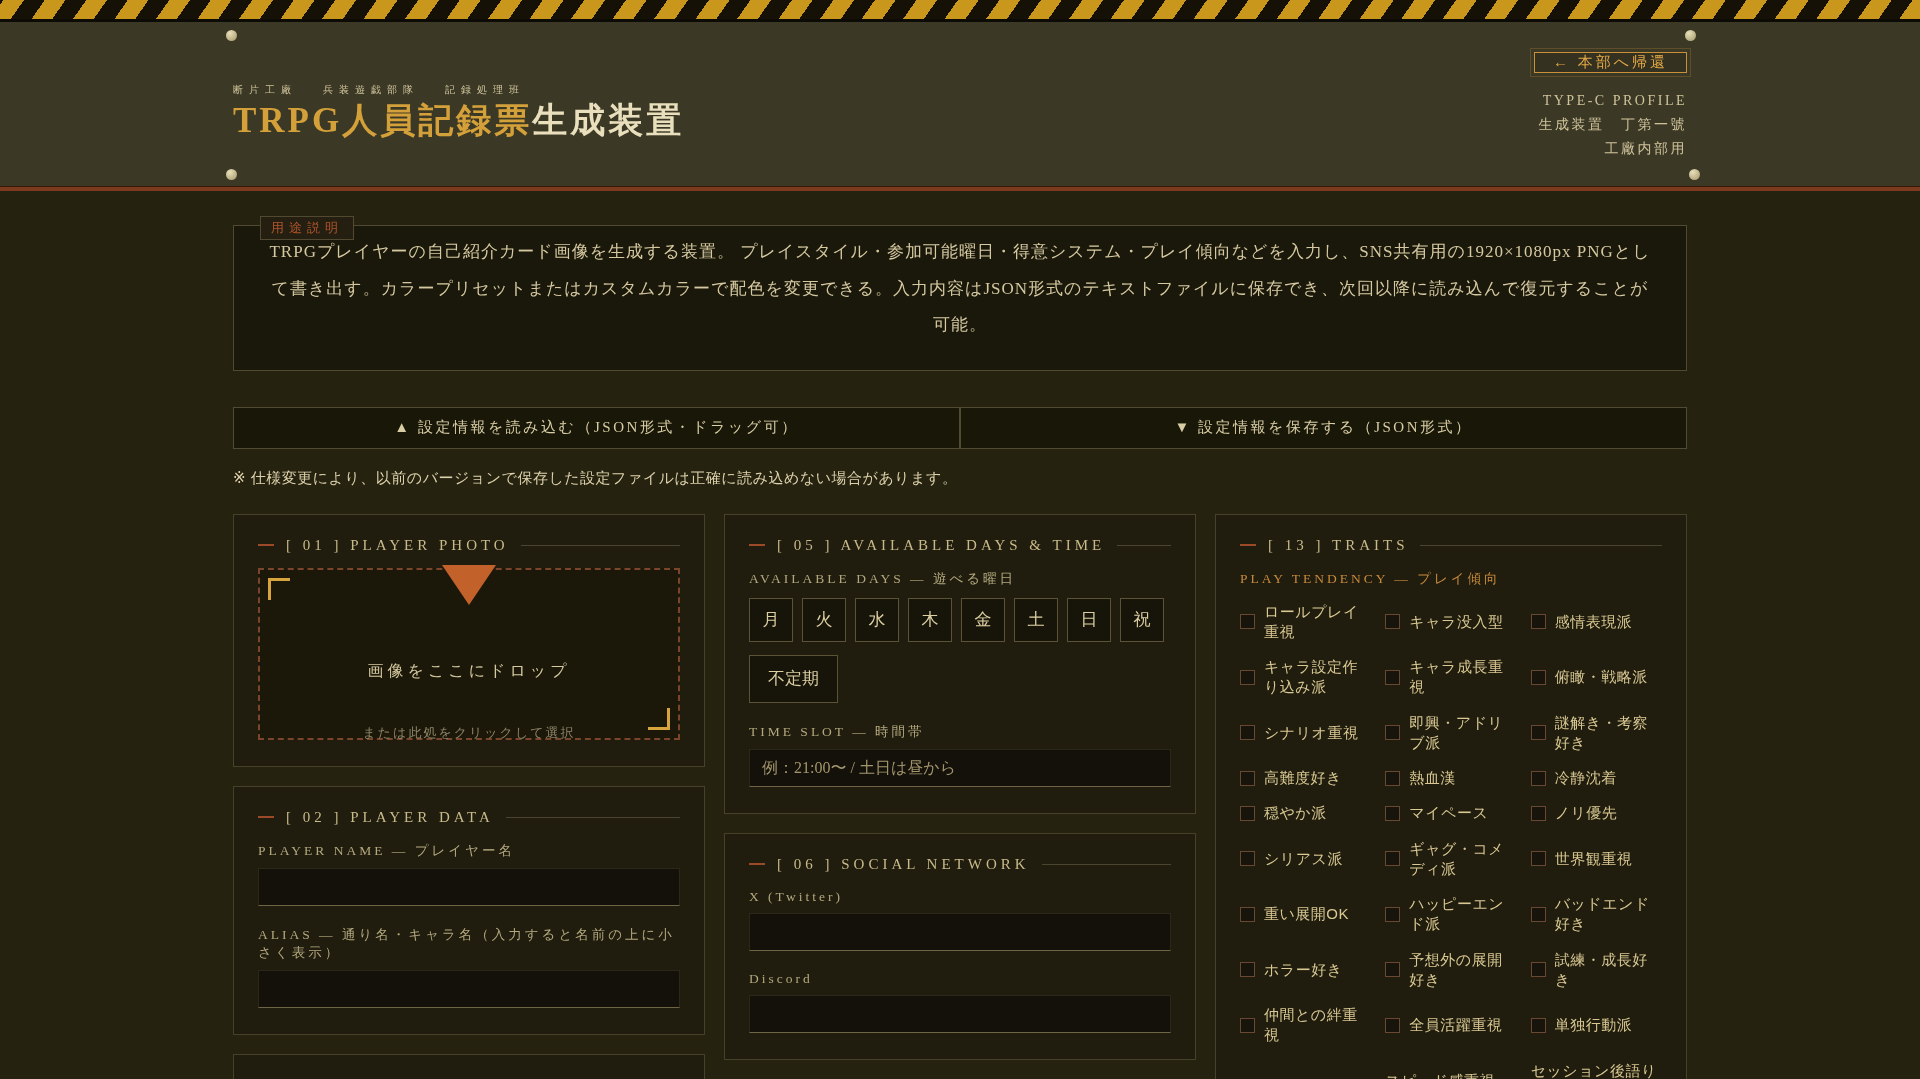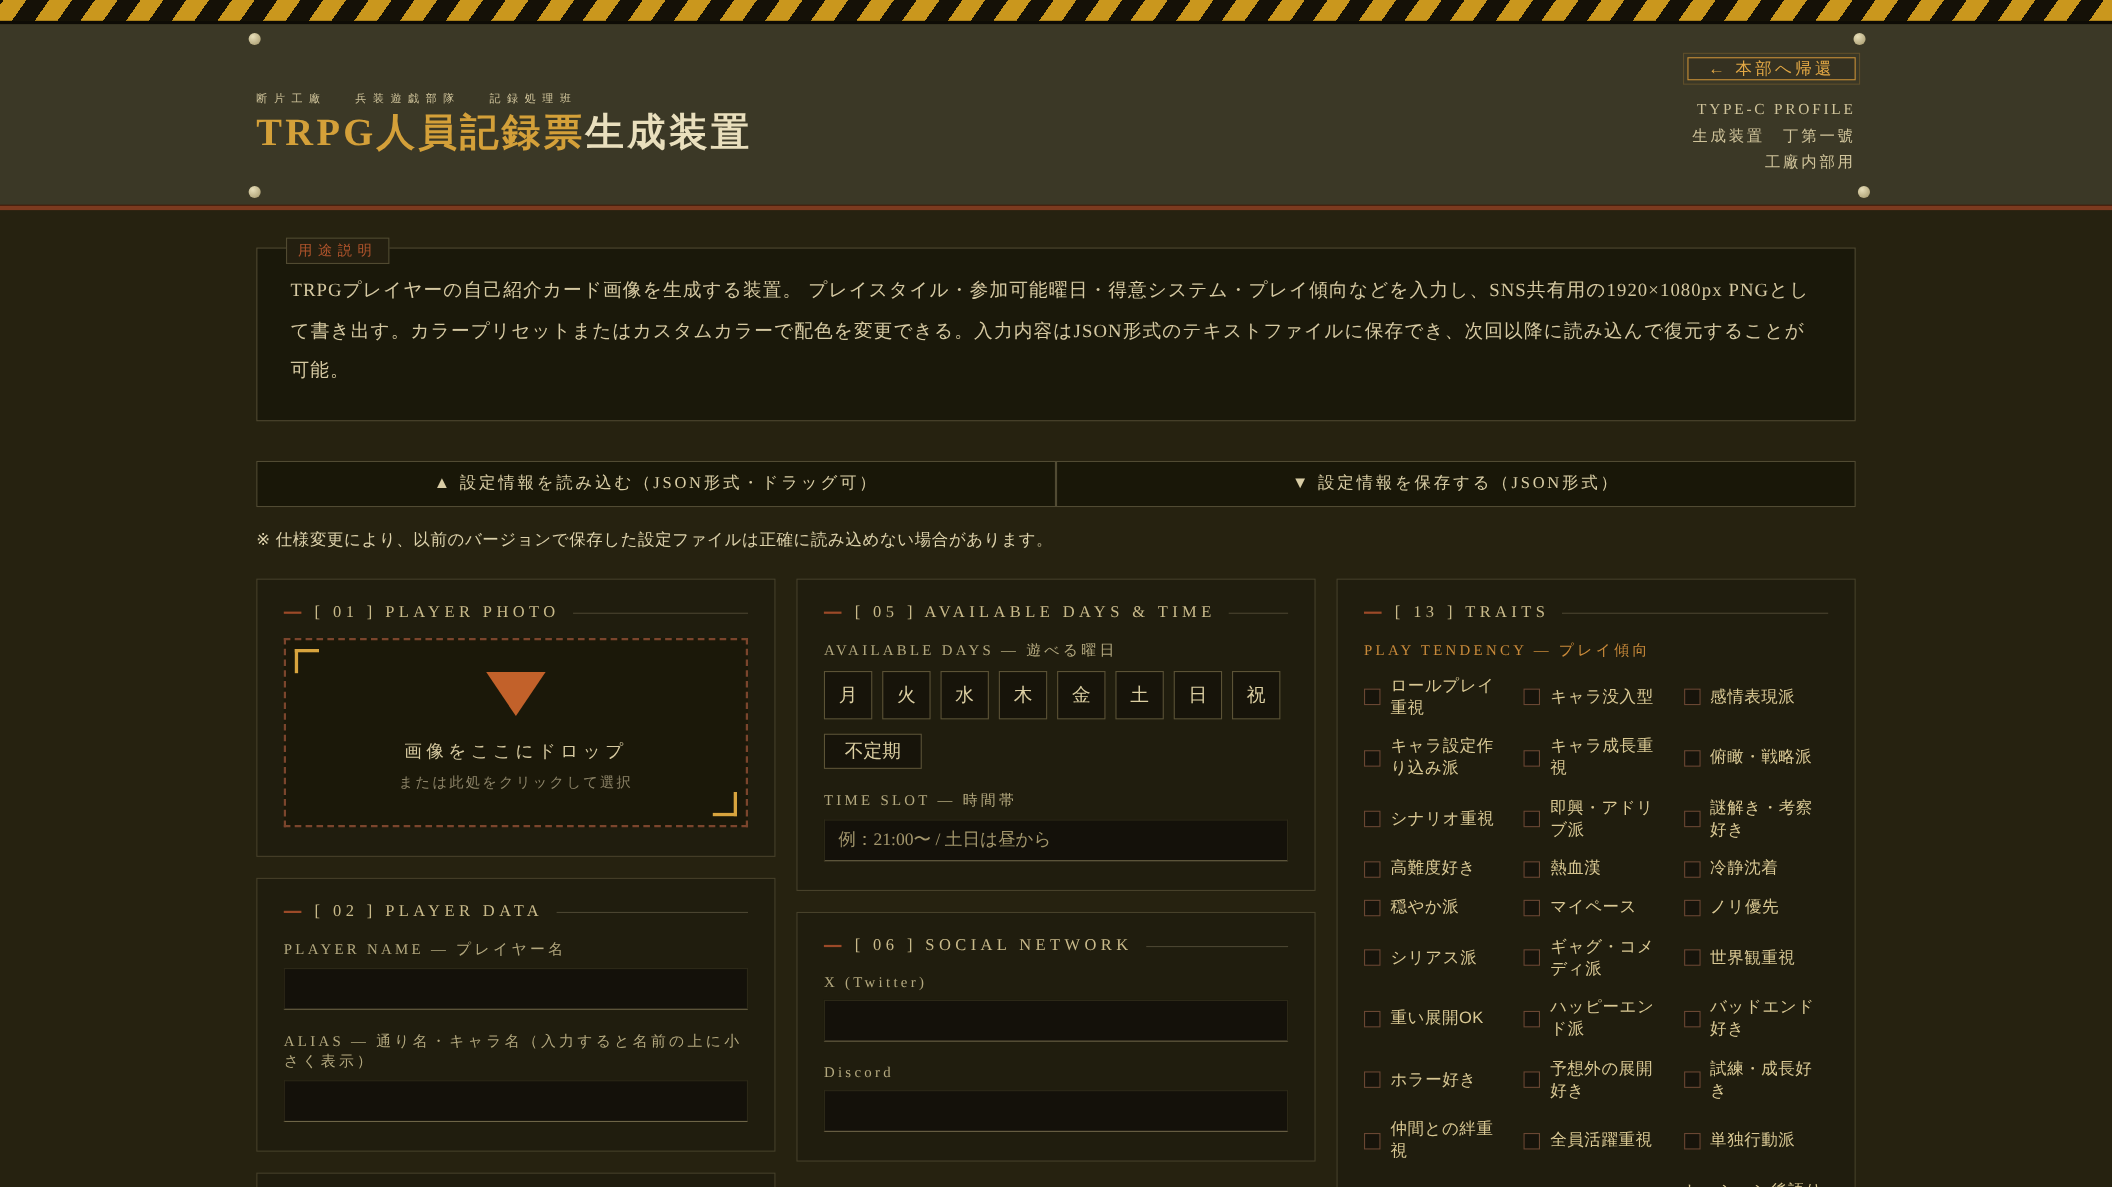--- a/index.html
+++ b/index.html
@@ -38,21 +38,22 @@
     color:#e2a845; background:rgba(20,16,6,.15);
     font-size:15px; letter-spacing:3px; padding:0 18px; cursor:pointer;
     font-family:inherit;
   }
   .hmeta { margin-top:16px; color:#cfc39a; font-size:14px; letter-spacing:2.5px; line-height:24px; }
   .rust-line { height:5px; background:#7c3a1f; border-top:1px solid #351808; }
   
   main { padding:34px 233px 0; }
   .notice {
     position:relative; border:1px solid #514a31; background:#1a180a;
-    padding:20px 30px 26px;
+    padding:8px 30px 26px;
+    text-align:center;
   }
   .notice-label {
     position:absolute; top:-10px; left:26px;
     background:#241f10; border:1px solid #514a31;
     color:#b0542c; font-size:13px; letter-spacing:5px; padding:2px 10px;
   }
   .notice-body { font-size:17px; line-height:2.15; letter-spacing:1px; color:#d6c9a2; }
   .io-row { display:flex; margin-top:36px; }
   .io-btn {
     flex:1; height:42px; background:#191708; border:1px solid #514b33;
@@ -75,35 +76,36 @@
     border:1px solid #2c2817; border-bottom:1px solid #6e6547;
     color:#d8cba0; font-size:16px; padding:0 12px; font-family:inherit;
   }
   .t-input::placeholder { color:#a3966c; opacity:1; }
   
   .dropzone {
     position:relative; margin-top:14px; height:172px;
     border:2px dashed #7b452c; background:#1b1809;
     display:flex; flex-direction:column; align-items:center; justify-content:center;
     cursor:pointer;
+    gap:34px;
   }
   .corner { position:absolute; width:22px; height:22px; }
   .corner.tl { top:8px; left:8px; border-top:3px solid #d8a43e; border-left:3px solid #d8a43e; }
   .corner.br { bottom:8px; right:8px; border-bottom:3px solid #d8a43e; border-right:3px solid #d8a43e; }
   .drop-tri { width:0; height:0; border-left:27px solid transparent; border-right:27px solid transparent;
     border-top:40px solid #c2612a; margin-bottom:22px; }
   .drop-main { font-size:16px; letter-spacing:4px; color:#d6c9a0; }
   .drop-sub { margin-top:8px; font-family:"Liberation Sans","DejaVu Sans",sans-serif;
     font-size:13px; letter-spacing:2px; color:#8d8468; }
   
   .day-row { display:flex; gap:9px; margin-top:10px; }
   .day-btn { width:44px; height:44px; border:1px solid #5c5336; background:#17140a;
     color:#dccfa2; font-size:17px; display:flex; align-items:center; justify-content:center;
     cursor:pointer; font-family:inherit; }
-  .irregular-btn { margin-top:13px; height:32px; padding:0 18px; border:1px solid #5c5336;
+  .irregular-btn { margin-top:13px; height:48px; padding:0 18px; border:1px solid #5c5336;
     background:#17140a; color:#dccfa2; font-size:17px; cursor:pointer; font-family:inherit; }
   
   .tendency-label { margin:16px 0 14px; color:#c98a3a; font-size:13.5px; letter-spacing:3px; }
   .trait-grid { display:grid; grid-template-columns:repeat(3,1fr); column-gap:14px; row-gap:15px; }
   .trait-cell { display:flex; align-items:center; gap:9px; }
   .trait-box { flex:none; width:15px; height:15px; border:1px solid #6a4733; background:#17140b; cursor:pointer; }
   .trait-label { font-family:"Liberation Sans","DejaVu Sans",sans-serif;
     font-size:15px; line-height:1.35; color:#d9c893; letter-spacing:.5px; }
 </style>
 </head>

